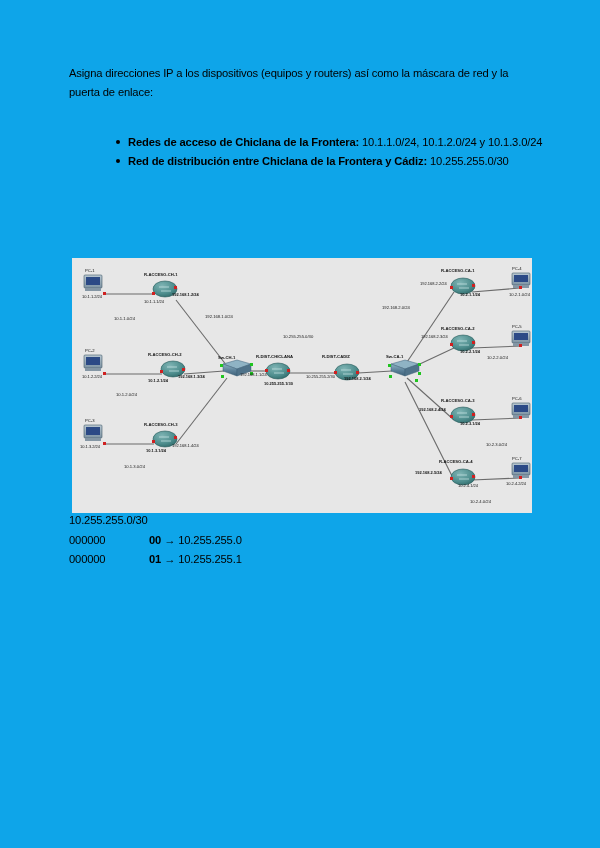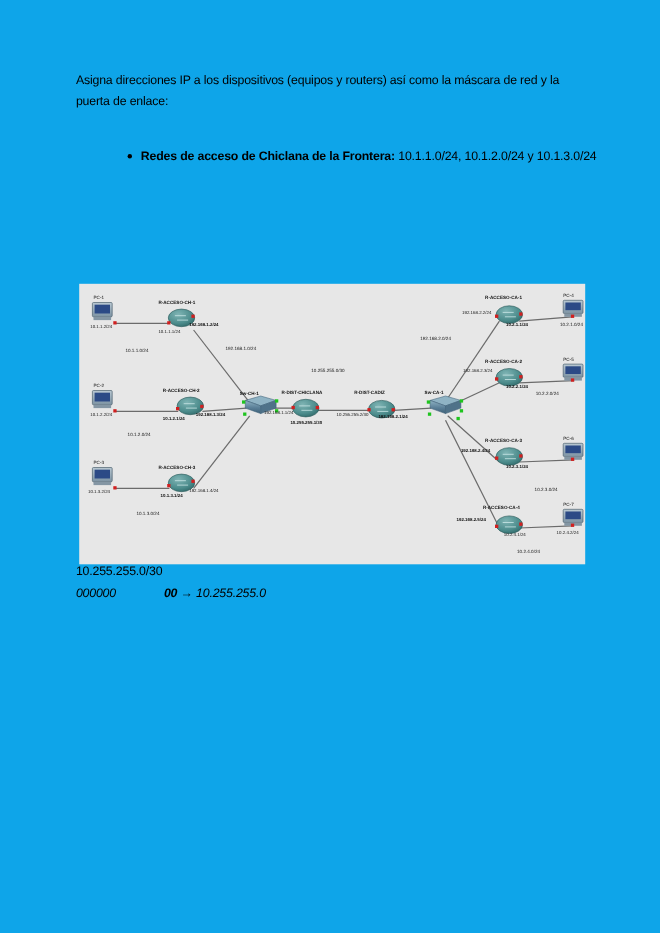--- a/index.html
+++ b/index.html
@@ -79,35 +79,38 @@
   
   .subnet {
     position: absolute;
     left: 69px;
     top: 511px;
     font-size: 11.2px;
     line-height: 19.5px;
     letter-spacing: -0.15px;
   }
   .subnet .hdr { display: block; }
-  .subnet-row { display: block; white-space: pre; font-style: italic; }
+  .subnet-row { display: block; white-space: pre; }
   .subnet-row .bits { display: inline-block; width: 80px; }
   .subnet-row .pair { font-weight: bold; }
   .subnet-row .arrow { padding: 0 3px; }
 </style>
 </head>
 <body>
 
 <div class="page">
 
   <div class="intro">Asigna direcciones IP a los dispositivos (equipos y routers) así como la máscara de red y la puerta de enlace:</div>
 
   <ul class="bullets">
     <li>
       <span class="dot"></span><span class="b">Redes de acceso de Chiclana de la Frontera:</span><span> 10.1.1.0/24, 10.1.2.0/24 y 10.1.3.0/24</span>
+    </li>
+    <li>
+      <span class="dot"></span><span class="b">Red de distribución entre Chiclana de la Frontera y Cádiz:</span><span> 10.255.255.0/30</span>
     </li>
   </ul>
 
   <div class="diagram">
     <svg width="460" height="255" viewBox="0 0 460 255" xmlns="http://www.w3.org/2000/svg">
       <defs>
         <radialGradient id="rgrad" cx="38%" cy="30%" r="78%">
           <stop offset="0%" stop-color="#7fb4b4"></stop>
           <stop offset="65%" stop-color="#4c8c8c"></stop>
           <stop offset="100%" stop-color="#2f6868"></stop>
@@ -324,15 +327,16 @@
         <rect x="441" y="217" width="16" height="3" fill="#8496a4"></rect>
         <text x="434" y="227" font-size="4" font-family="Liberation Sans, sans-serif" fill="#111">10.2.4.2/24</text>
         <rect x="447" y="218" width="3" height="3" fill="#d02020"></rect>
       </g>
     </svg>
   </div>
 
   <div class="subnet">
     <span class="hdr">10.255.255.0/30</span>
     <span class="subnet-row"><span class="bits">000000</span><span class="pair">00</span><span class="arrow">→</span><span>10.255.255.0</span></span>
+    <span class="subnet-row"><span class="bits">000000</span><span class="pair">01</span><span class="arrow">→</span><span>10.255.255.1</span></span>
   </div>
 
 </div>
 
 </body></html>

